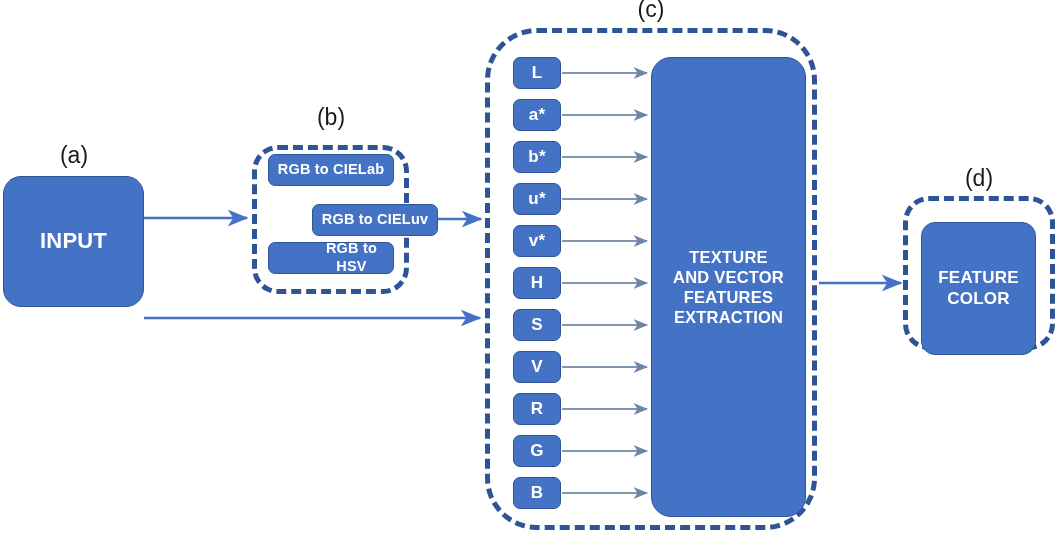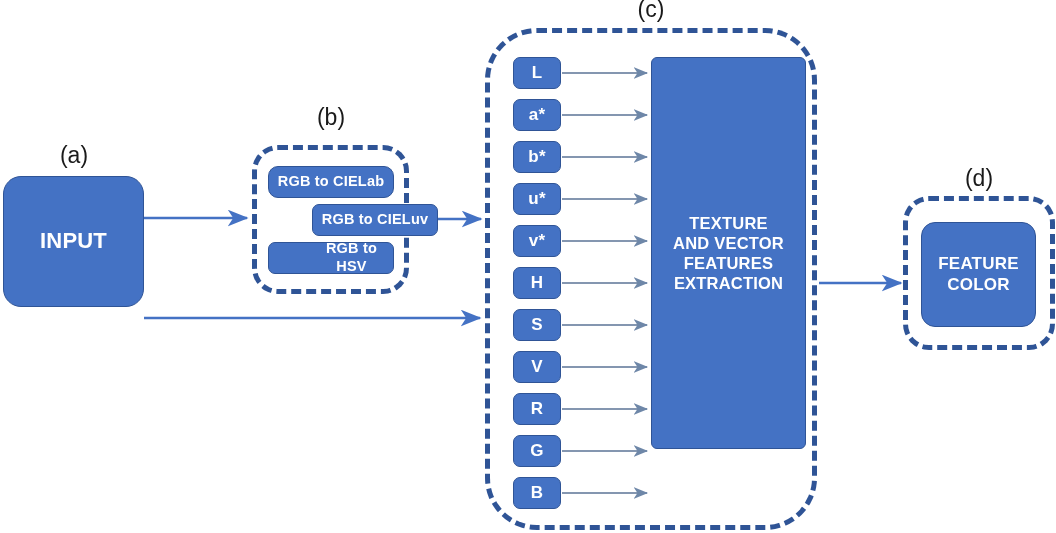--- a/index.html
+++ b/index.html
@@ -54,47 +54,47 @@
   }
   #group-b {
     left: 252px; top: 145px; width: 157px; height: 149px;
     border-radius: 26px;
   }
   .convert-box {
     left: 268px; width: 126px; height: 32px;
     border-radius: 7px;
     font-size: 14.5px;
   }
-  #convert-0 { top: 166px; border-radius: 10px; }
+  #convert-0 { top: 154px; }
   #convert-1 { top: 204px; margin-left: 44px; }
   #convert-2 { top: 242px; padding-left: 41px; }
 
   #group-c {
     left: 485px; top: 28px; width: 332px; height: 502px;
     border-radius: 52px;
   }
   .channel-box {
     left: 513px; width: 48px; height: 32px;
     border-radius: 7px;
     font-size: 17px;
   }
   #texture-box {
-    left: 651px; top: 57px; width: 155px; height: 392px;
-    border-radius: 6px;
+    left: 651px; top: 57px; width: 155px; height: 460px;
+    border-radius: 20px;
     font-size: 16.5px;
     flex-direction: column;
   }
   #texture-box span { display: block; }
 
   #group-d {
     left: 903px; top: 196px; width: 152px; height: 154px;
     border-radius: 26px;
   }
   #feature-box {
-    left: 921px; top: 222px; width: 115px; height: 105px;
+    left: 921px; top: 222px; width: 115px; height: 133px;
     border-radius: 14px;
     font-size: 17px;
     flex-direction: column;
   }
   #feature-box span { display: block; }
 
   
   #label-a { left: 34px; top: 142px; width: 80px; }
   #label-b { left: 291px; top: 104px; width: 80px; }
   #label-c { left: 611px; top: -4px; width: 80px; }

